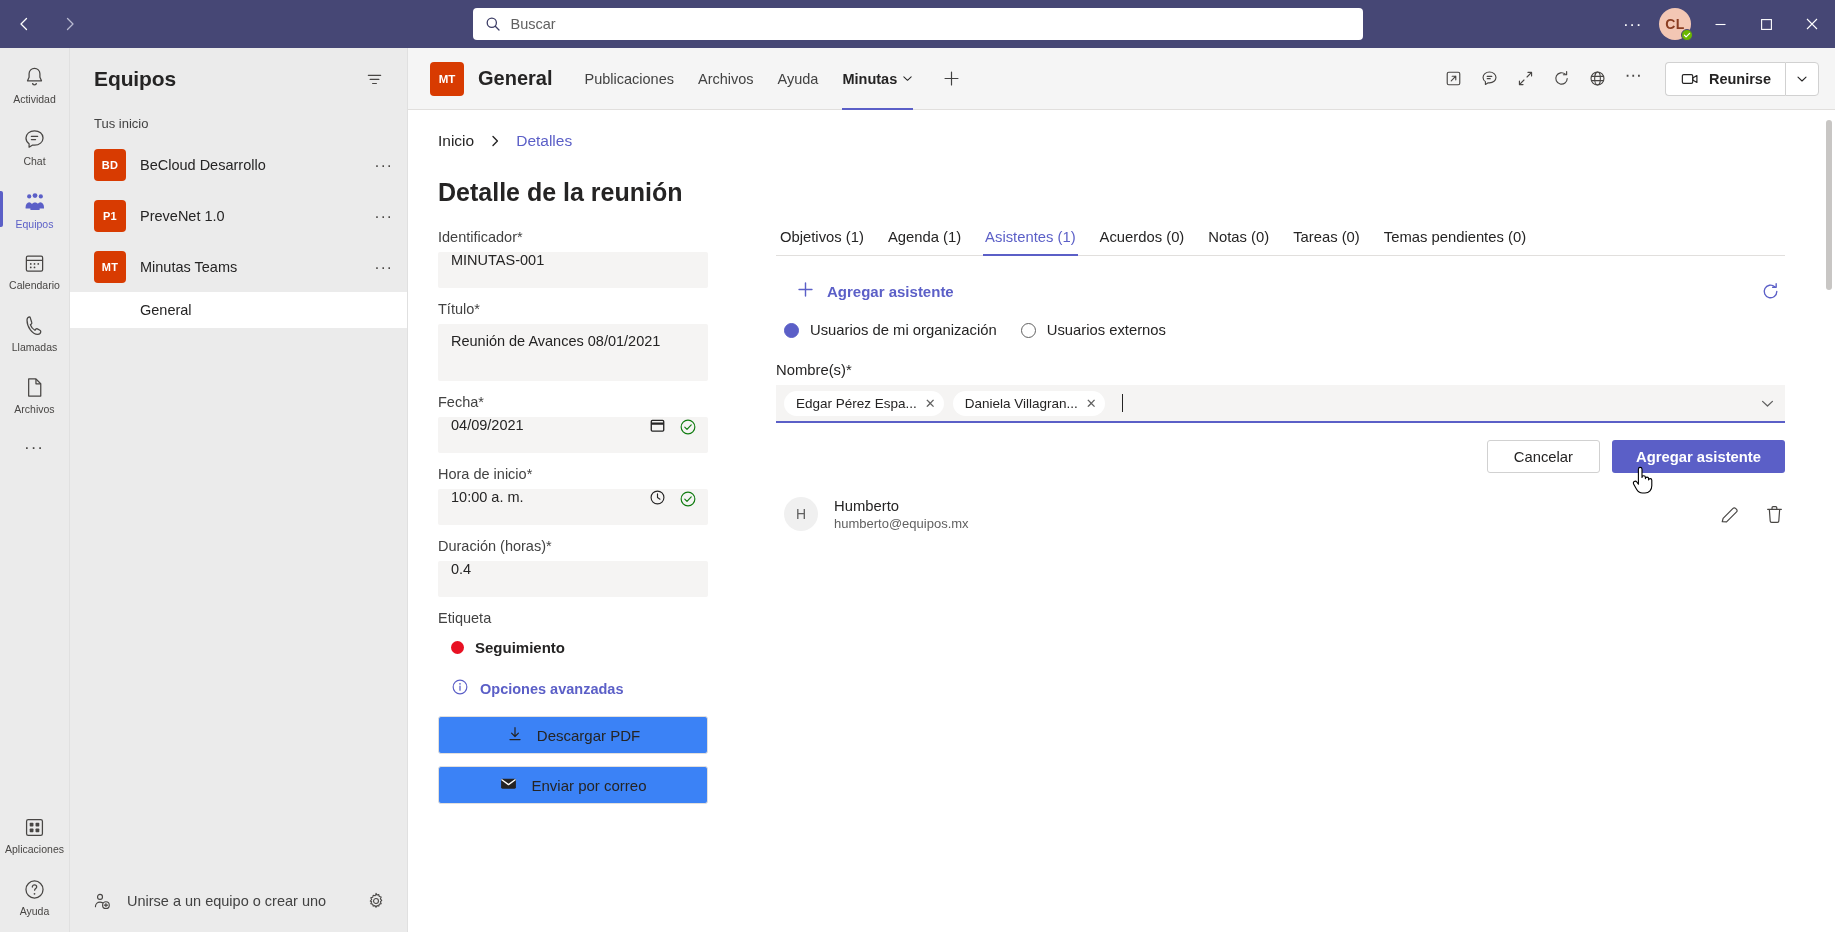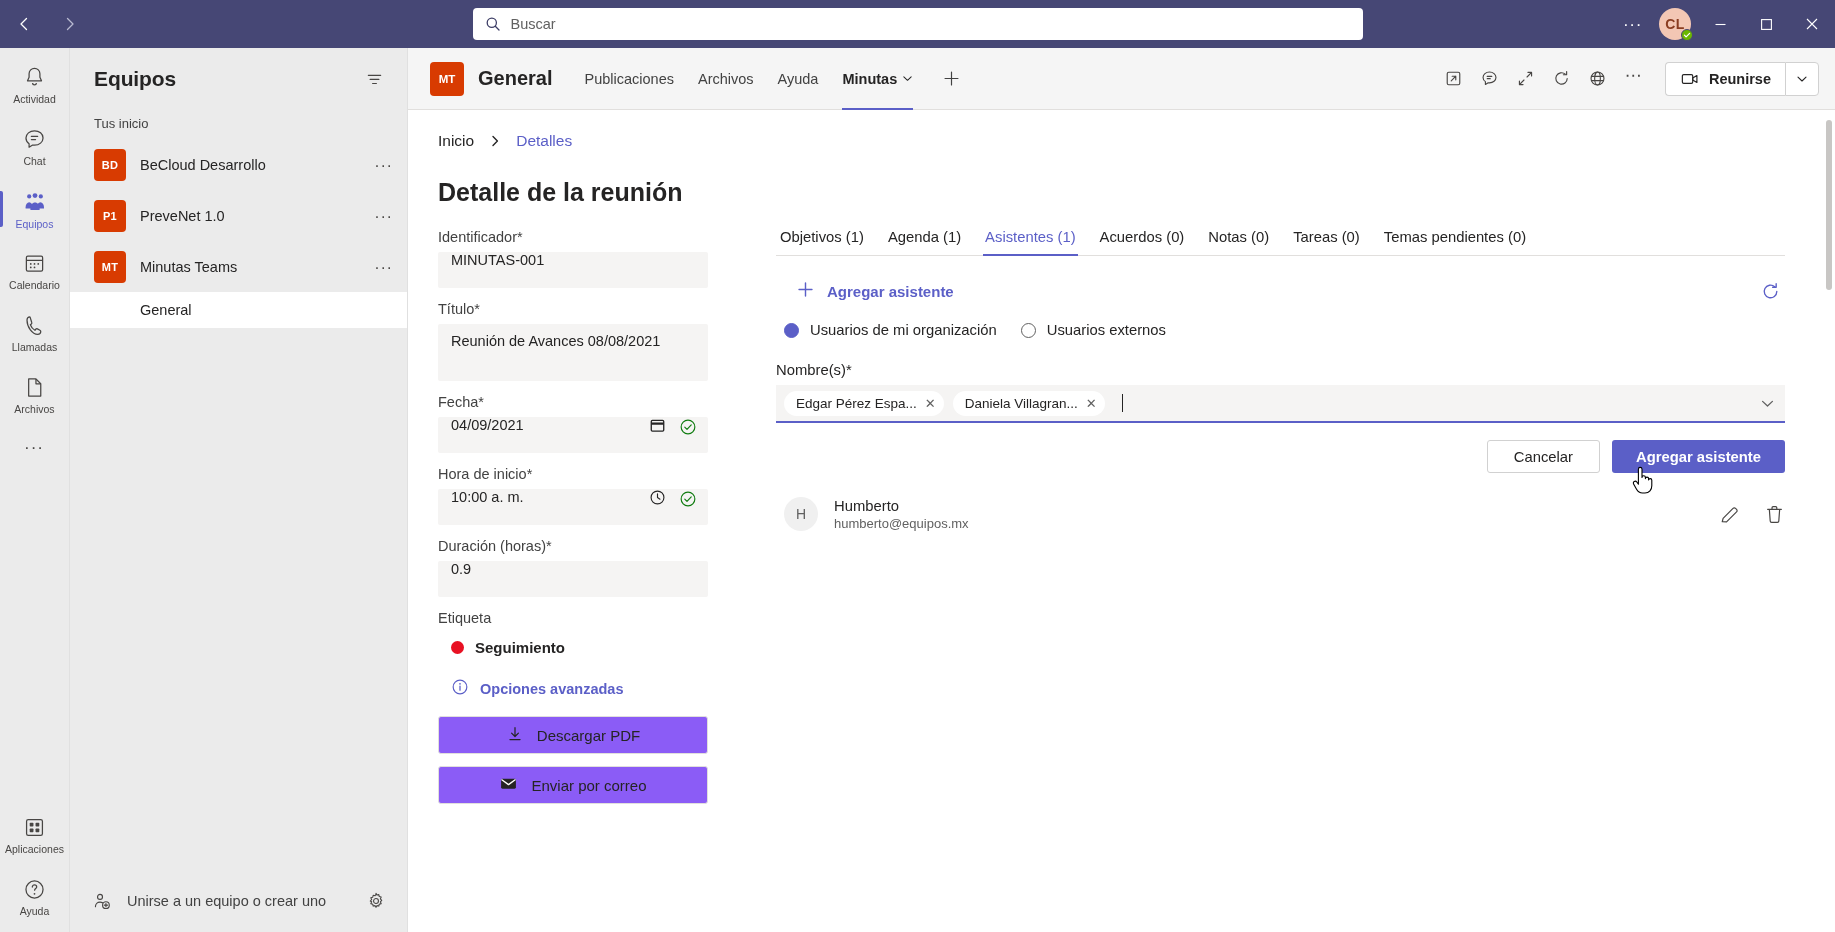--- a/index.html
+++ b/index.html
@@ -212,21 +212,21 @@
   .fld.tall { height: 57px; align-items: flex-start; padding-top: 9px; }
   .fld .ico { margin-left: auto; display: flex; align-items: center; gap: 13px; }
   .fld-check { color: #107c10; display: flex; align-items: center; }
   .tag-row { display: flex; align-items: center; gap: 11px; padding: 6px 0 0 13px; margin-bottom: 22px; }
   .tag-dot { width: 13px; height: 13px; border-radius: 50%; background: #e81123; }
   .tag-text { font-size: 15px; font-weight: 700; color: #252424; }
   .adv-link { display: flex; align-items: center; gap: 11px; padding-left: 13px; margin-bottom: 16px; cursor: pointer; }
   .adv-link span.t { font-size: 14.5px; color: #5b5fc7; font-weight: 600; }
   .big-btn {
     height: 38px; width: 100%;
-    background: #8b5cf6; border: 1px solid #e1dfdd; border-radius: 3px;
+    background: #3b82f6; border: 1px solid #e1dfdd; border-radius: 3px;
     display: flex; align-items: center; justify-content: center; gap: 13px;
     font-size: 15px; color: #252424; cursor: pointer; margin-bottom: 12px;
   }
 
   
   .tabstrip { display: flex; align-items: flex-end; gap: 0; border-bottom: 1px solid #e1dfdd; }
   .rtab {
     font-size: 14.8px; color: #252424; padding: 0 12px 10px 12px; cursor: pointer;
     position: relative; white-space: nowrap;
   }
@@ -592,21 +592,21 @@
 
           <div class="col-left">
 
             <div class="fld-label">Identificador*</div>
             <div class="fld">
               <span>MINUTAS-001</span>
             </div>
 
             <div class="fld-label">Título*</div>
             <div class="fld tall">
-              <span>Reunión  de Avances 08/08/2021</span>
+              <span>Reunión  de Avances 08/01/2021</span>
             </div>
 
             <div class="fld-label">Fecha*</div>
             <div class="fld">
               <span>04/09/2021</span>
               <span class="ico">
                 <span>
                   <svg width="17" height="17" viewBox="0 0 18 18" fill="none">
                     <rect x="2.4" y="3.6" width="13.2" height="11.4" rx="1.2" stroke="#252424" stroke-width="1.4"></rect>
                     <path d="M2.4 7h13.2" stroke="#252424" stroke-width="2.4"></path>
@@ -635,21 +635,21 @@
                   <svg width="18" height="18" viewBox="0 0 20 20" fill="none">
                     <circle cx="10" cy="10" r="7.6" stroke="#107c10" stroke-width="1.3"></circle>
                     <path d="M6.4 10.2l2.5 2.5 4.7-5" stroke="#107c10" stroke-width="1.3" stroke-linecap="round" stroke-linejoin="round"></path>
                   </svg>
                 </span>
               </span>
             </div>
 
             <div class="fld-label">Duración (horas)*</div>
             <div class="fld">
-              <span>0.9</span>
+              <span>0.4</span>
             </div>
 
             <div class="fld-label">Etiqueta</div>
             <div class="tag-row">
               <span class="tag-dot"></span>
               <span class="tag-text">Seguimiento</span>
             </div>
 
             <div class="adv-link">
               <span>

